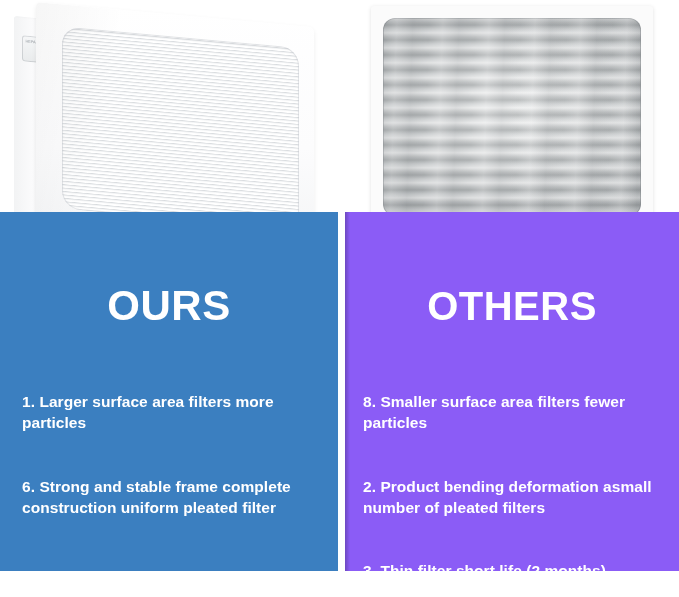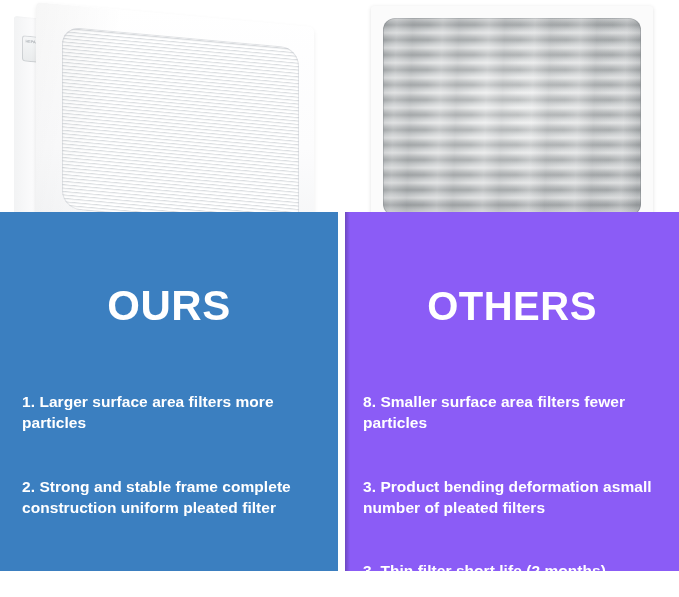--- a/index.html
+++ b/index.html
@@ -261,26 +261,26 @@
         <div class="others-pleats"></div>
       </div>
     </div>
 
   </div>
 
   <div class="panel ours">
     <div class="panel-heading">OURS</div>
     <div class="feature-list">
       <div class="feature-item gap-1">1. Larger surface area filters more particles</div>
-      <div class="feature-item gap-2">2. Strong and stable frame complete construction uniform pleated filter</div>
+      <div class="feature-item gap-2">6. Strong and stable frame complete construction uniform pleated filter</div>
     </div>
   </div>
 
   <div class="panel others">
     <div class="panel-heading">OTHERS</div>
     <div class="feature-list">
       <div class="feature-item gap-1">8. Smaller surface area filters fewer particles</div>
-      <div class="feature-item gap-2">3. Product bending deformation asmall number of pleated filters</div>
+      <div class="feature-item gap-2">2. Product bending deformation asmall number of pleated filters</div>
       <div class="feature-item">3. Thin filter short life (2 months)</div>
     </div>
   </div>
 
 </div>
 
 </body></html>

